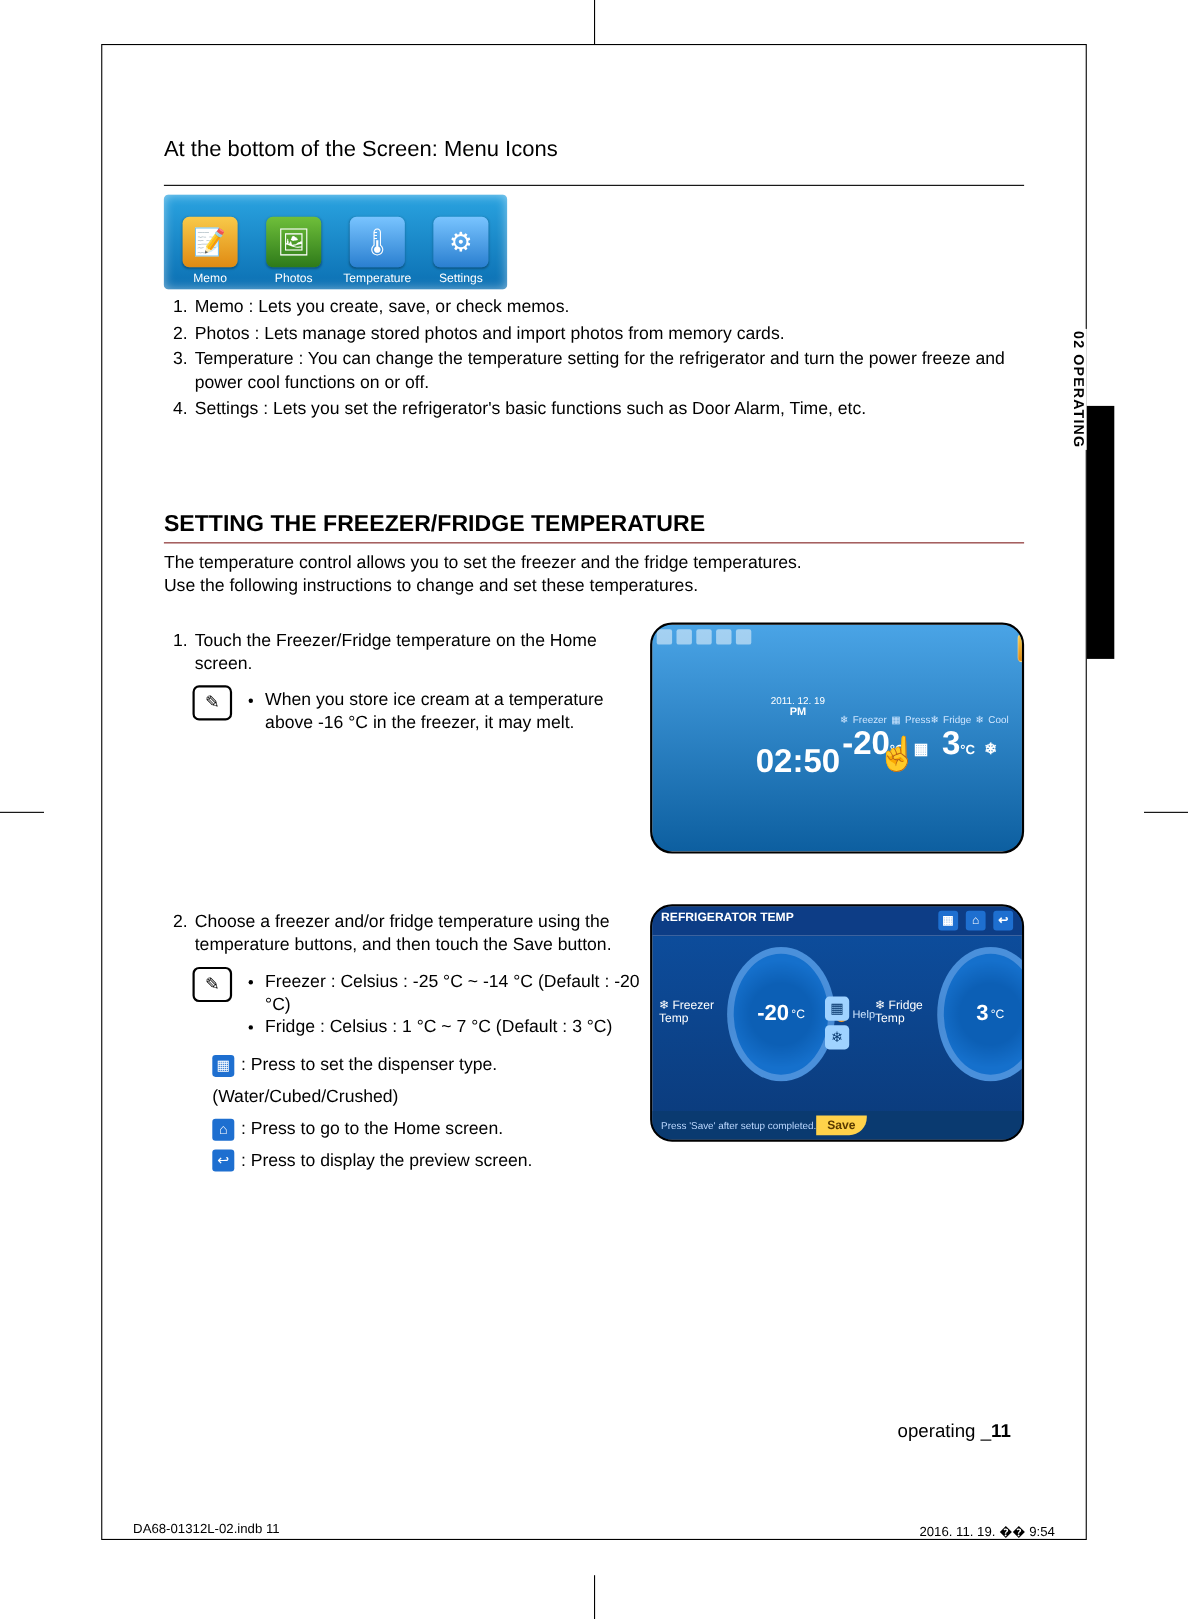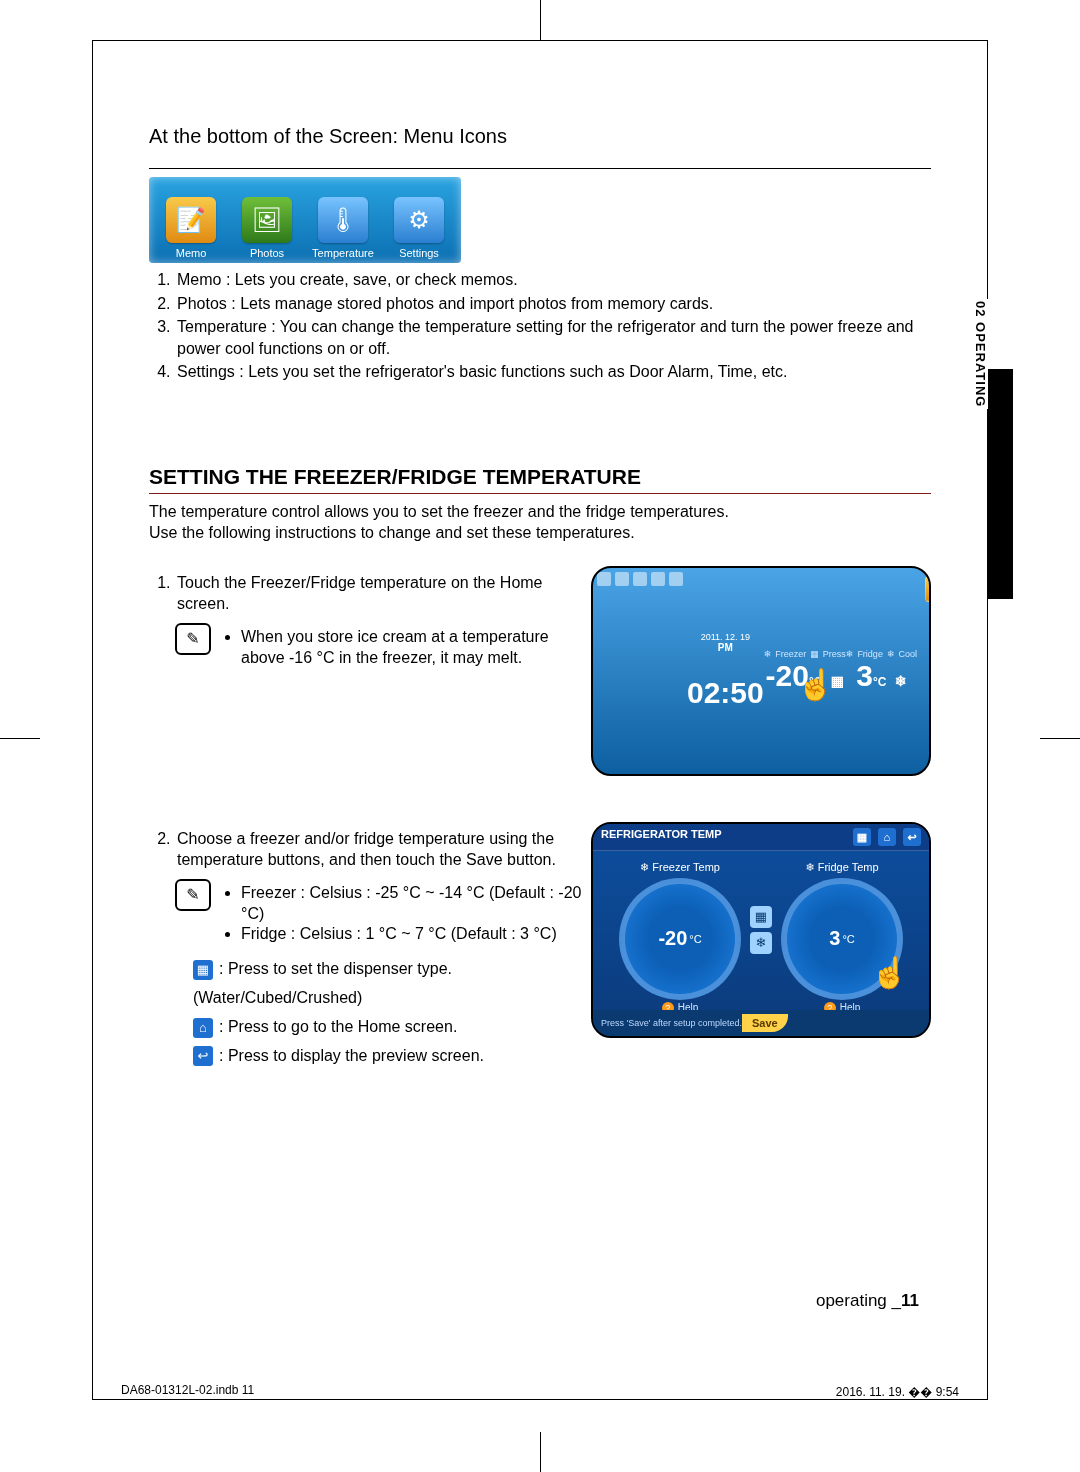--- a/index.html
+++ b/index.html
@@ -26,21 +26,21 @@
   .row{display:flex;align-items:flex-start;margin-top:22px}
   .col-text{flex:1;min-width:0}
   .note-block{display:flex;align-items:flex-start;gap:10px;margin-top:6px}
   .note-ico{width:32px;height:28px;border:2px solid #000;border-radius:6px;display:flex;align-items:center;justify-content:center;font-size:16px;flex:none}
   .fig{flex:none;border:2px solid #000;border-radius:20px;box-sizing:border-box;background:#2d84cc;overflow:hidden;position:relative}
   .fig1{width:340px;height:210px;background:linear-gradient(#4aa4e6,#0d5fa0)}
   .fig2{width:340px;height:216px;background:linear-gradient(#0d4fa0,#0b3a7a)}
   .fig2 .topbar{background:#0d3d86;color:#fff;font-size:11px;font-weight:bold;padding:4px 8px;display:flex;justify-content:space-between;border-bottom:1px solid rgba(255,255,255,.2)}
   .fig2 .topbar .icons span{display:inline-block;width:18px;height:18px;background:#1e6fd0;border-radius:3px;color:#fff;text-align:center;line-height:18px;font-size:11px;margin-left:4px}
   .dials{display:flex;justify-content:space-around;align-items:center;padding:10px 6px 4px 6px}
-  .dial-wrap{display:flex;flex-direction:column;align-items:center;color:#fff;font-size:11px}
+  .dial-wrap{display:flex;flex-direction:row;align-items:center;color:#fff;font-size:11px}
   .dial{width:110px;height:110px;border-radius:50%;background:radial-gradient(circle,#0c5fb5 40%,#1570cc 70%);border:6px solid rgba(200,220,255,.3);display:flex;align-items:center;justify-content:center;color:#fff;font-weight:bold;font-size:20px;position:relative}
   .dial .unit{font-size:11px;font-weight:normal;margin-left:2px}
   .dial-lbl{margin-bottom:4px}
   .center-glyph{width:36px;height:50px;position:absolute;left:50%;top:50%;transform:translate(-50%,-50%);display:flex;align-items:center;justify-content:center;flex-direction:column;gap:4px}
   .center-glyph span{display:block;width:22px;height:22px;background:#9fd2ff;border-radius:4px;color:#0a3a70;text-align:center;line-height:22px;font-size:13px}
   .fig2 .foot{position:absolute;left:0;right:0;bottom:0;background:#0a3a70;color:#bcd8ff;font-size:9px;padding:4px 8px;display:flex;align-items:center}
   .fig2 .save{background:#ffd24a;color:#5a3a00;border-radius:0 0 16px 0;padding:3px 10px;font-size:11px;font-weight:bold}
   .help{font-size:10px;color:#cfe6ff;display:flex;align-items:center;gap:4px;margin-top:2px}
   .help .q{width:12px;height:12px;border-radius:50%;background:#ff9a1a;color:#fff;text-align:center;line-height:12px;font-size:9px}
   .hand{position:absolute;font-size:30px;color:#fff}

